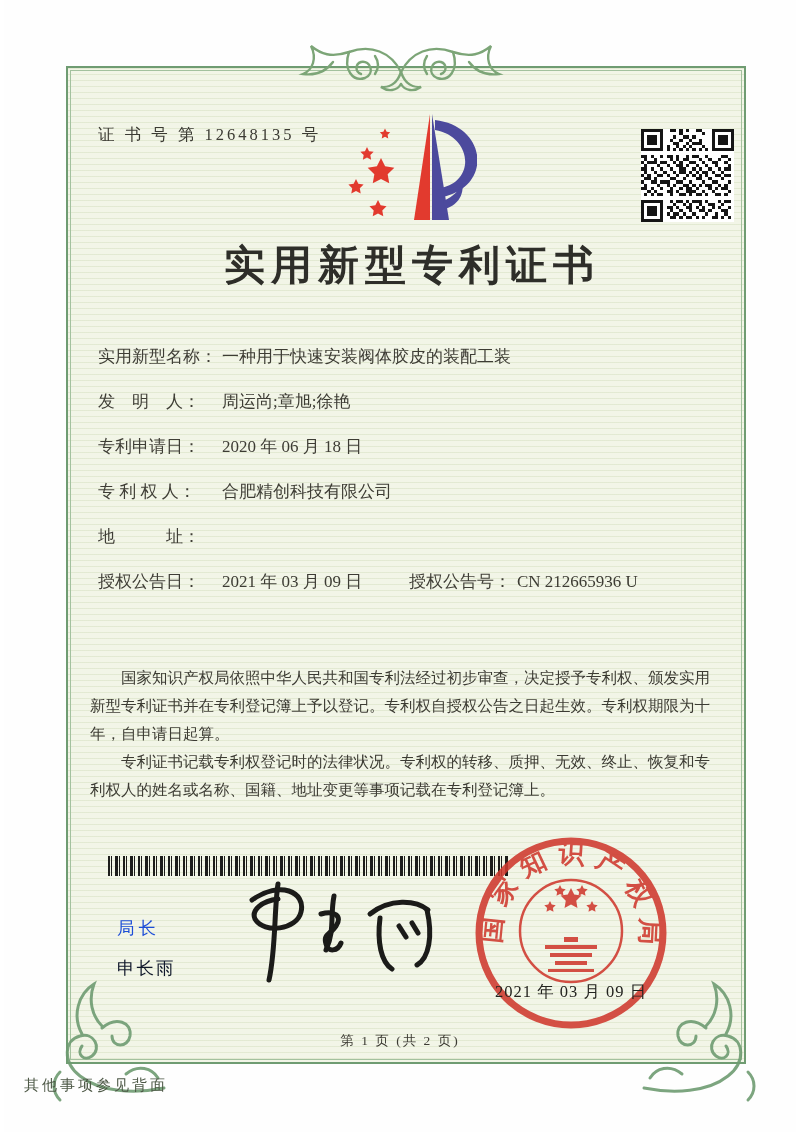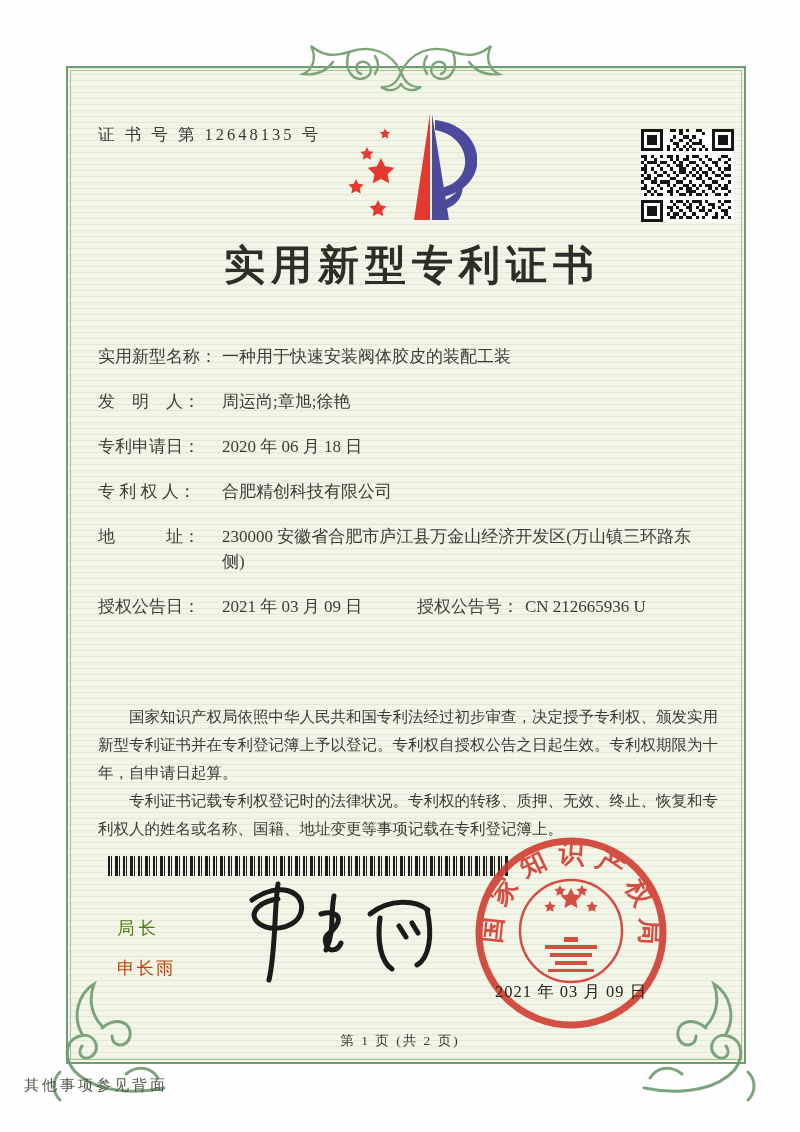--- a/index.html
+++ b/index.html
@@ -28,40 +28,40 @@
   .title{
     position:absolute;left:12px;top:238px;width:100%;margin:0;text-align:center;
     font-size:41px;font-weight:600;letter-spacing:6px;color:#2e2e29;
   }
   
   .fields{position:absolute;left:94px;top:344px;width:604px;font-size:17px;line-height:25px;}
   .field-row{display:flex;margin-bottom:20px;}
   .field-row .label{width:124px;flex:none;white-space:pre;color:#3f3e36;}
   .field-row .value{flex:1;}
   .grant-row{position:relative;}
-  .grant-no{position:absolute;left:319px;top:0;white-space:nowrap;}
+  .grant-no{position:absolute;left:311px;top:0;white-space:nowrap;}
   .grant-no .label2{margin-right:6px;color:#3f3e36;}
   
-  .body-text{position:absolute;left:94px;top:664px;width:620px;margin-top:39px;}
+  .body-text{position:absolute;left:86px;top:664px;width:620px;}
   .body-text p{
     margin:0;text-indent:2em;text-align:justify;
     font-size:15.5px;line-height:28px;color:#3c3b33;
   }
   
   .barcode{
     position:absolute;left:104px;top:856px;width:400px;height:20px;
     background:repeating-linear-gradient(90deg,
       #1d1d1b 0 2px, rgba(0,0,0,0) 2px 3px,
       #1d1d1b 3px 4px, rgba(0,0,0,0) 4px 7px,
       #1d1d1b 7px 10px, rgba(0,0,0,0) 10px 11px,
       #1d1d1b 11px 12px, rgba(0,0,0,0) 12px 15px);
   }
   
-  .director-title{position:absolute;left:113px;top:916px;font-size:17.5px;color:#4d7c0f;letter-spacing:4px;}
-  .director-name{position:absolute;left:113px;top:956px;font-size:17.5px;color:#c2410c;letter-spacing:2px;}
+  .director-title{position:absolute;left:113px;top:916px;font-size:17.5px;color:#1d4ed8;letter-spacing:4px;}
+  .director-name{position:absolute;left:113px;top:956px;font-size:17.5px;color:#0f172a;letter-spacing:2px;}
   .signature{position:absolute;left:218px;top:868px;width:215px;height:118px;}
   
   .seal{position:absolute;left:467px;top:833px;width:200px;height:200px;}
   .seal-date{position:absolute;left:491px;top:981px;font-size:16.5px;letter-spacing:1px;color:#23231f;z-index:5;}
   
   .page-info{position:absolute;left:0;top:1032px;width:100%;text-align:center;font-size:13.5px;letter-spacing:2px;color:#3c3b33;}
   .back-note{position:absolute;left:0;top:1076px;width:100%;text-align:left;font-size:15px;letter-spacing:3px;color:#4d5846;margin-left:20px;}
 </style>
 </head>
 <body>
@@ -337,21 +337,20 @@
     <div class="field-row">
       <span class="label">专利申请日：</span>
       <span class="value">2020 年 06 月 18 日</span>
     </div>
     <div class="field-row">
       <span class="label">专 利 权 人：</span>
       <span class="value">合肥精创科技有限公司</span>
     </div>
     <div class="field-row">
       <span class="label">地　　　址：</span>
-      <span class="value">230000 安徽省合肥市庐江县万金山经济开发区(万山镇三环路东侧)</span>
     </div>
     <div class="field-row grant-row">
       <span class="label">授权公告日：</span>
       <span class="value">2021 年 03 月 09 日</span>
       <span class="grant-no">
         <span class="label2">授权公告号：</span><span>CN 212665936 U</span>
       </span>
     </div>
   </div>
 

